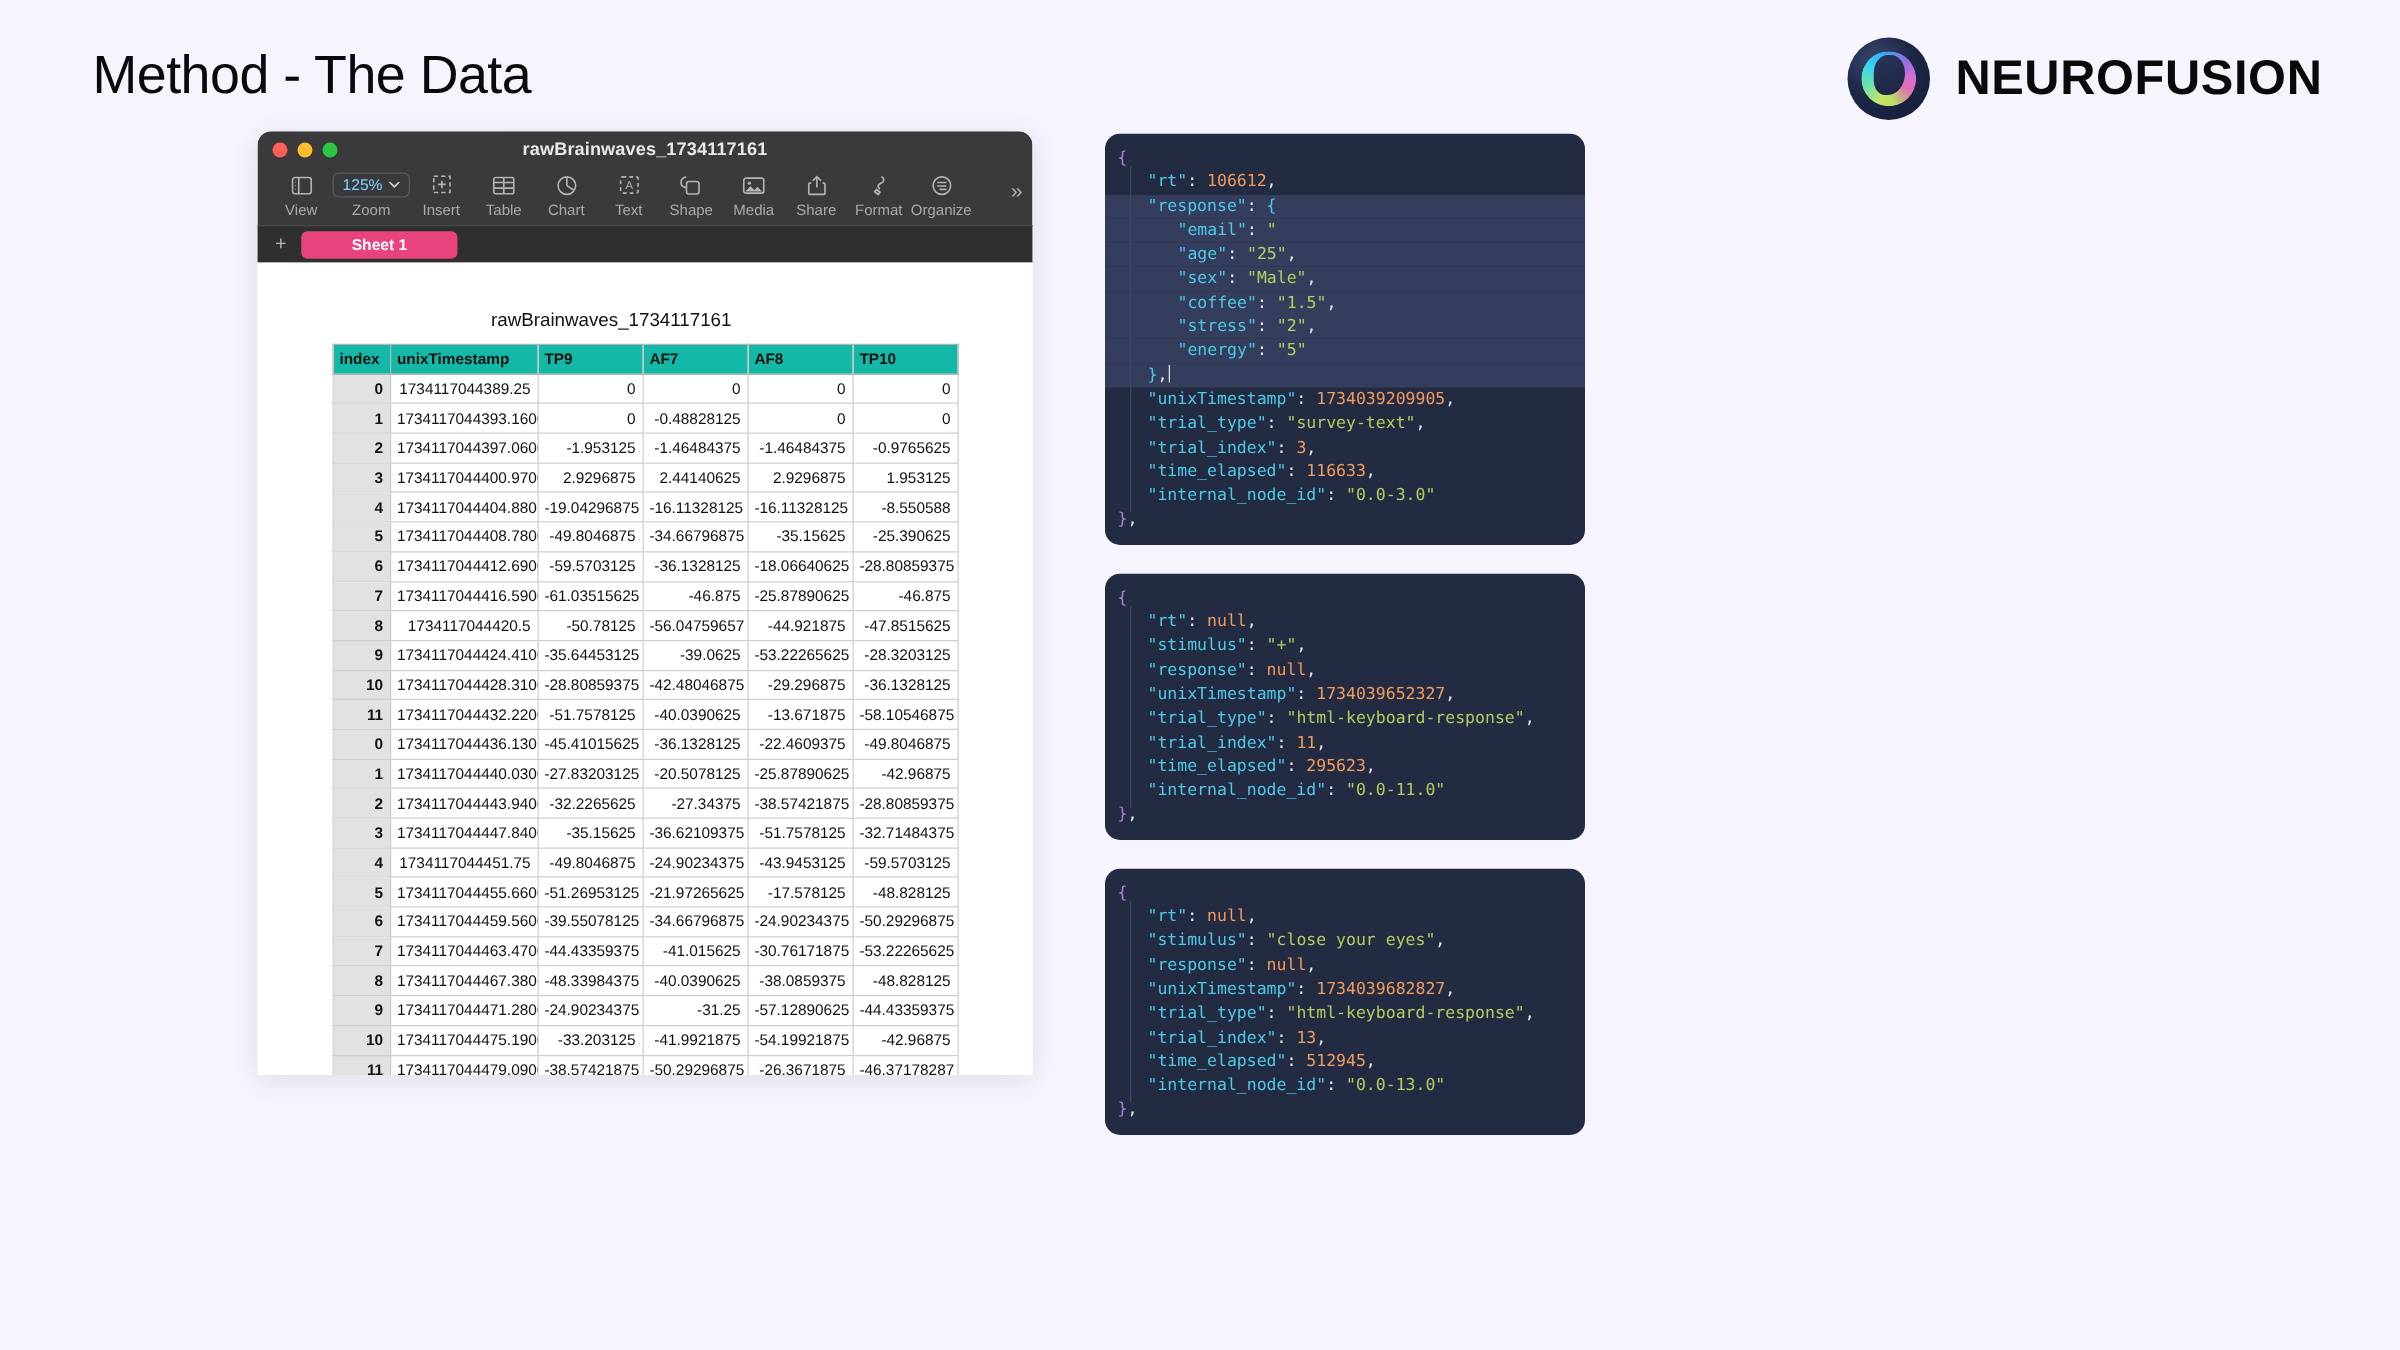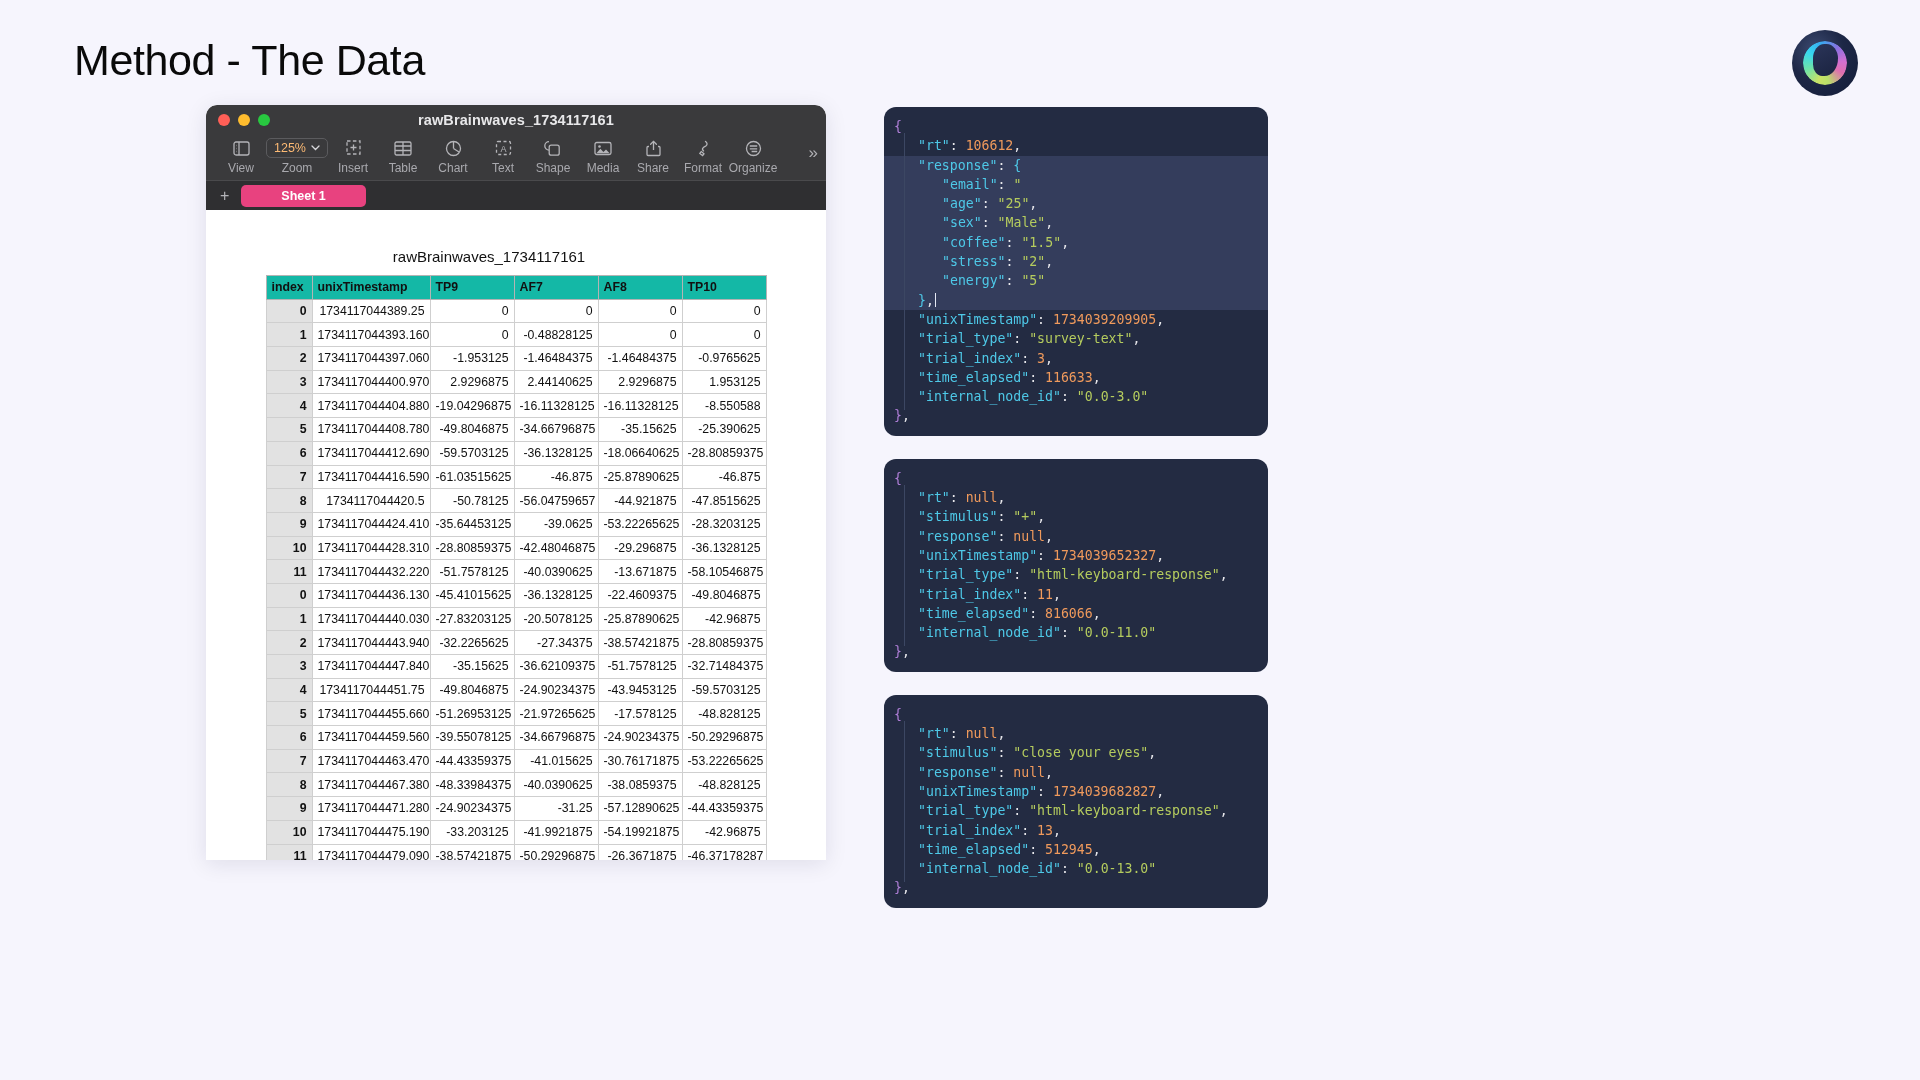--- a/index.html
+++ b/index.html
@@ -115,21 +115,21 @@
     color: #b4b4b8;
   }
   .tb-item.zoom { width: 62px; }
   .tb-icon { height: 22px; display: flex; align-items: center; justify-content: center; }
   .tb-label { font-size: 12px; color: #a9a9ae; line-height: 1; text-align: right; }
   .zoom-box {
     border: 1px solid #5b5b5e;
     border-radius: 5px;
     padding: 2px 7px;
     display: flex; align-items: center; gap: 5px;
-    color: #fdba74;
+    color: #7dd3fc;
     font-size: 12.5px;
   }
   .chev-more {
     position: absolute;
     right: 10px; top: 8px;
     color: #b0b0b4;
     font-size: 17px;
     letter-spacing: -2px;
   }
   .sheet-bar {
@@ -237,20 +237,21 @@
     background: #3c4763;
   }
 </style>
 </head>
 <body>
 
 <div class="slide-title">Method - The Data</div>
 
 <div class="brand">
   <div class="brand-mark"></div>
+  <div class="brand-name">NEUROFUSION</div>
 </div>
 
 <div class="sheet-window">
   <div class="win-chrome">
 
     <div class="win-titlebar">
       <div class="traffic">
         <span class="dot red"></span>
         <span class="dot yellow"></span>
         <span class="dot green"></span>
@@ -632,21 +633,21 @@
     </div>
     <div class="json-card">
       <div class="guide"></div>
       <div class="line"><span class="p">{</span></div>
       <div class="line ind1"><span class="k">"rt"</span><span class="pn">: </span><span class="n">null</span><span class="pn">,</span></div>
       <div class="line ind1"><span class="k">"stimulus"</span><span class="pn">: </span><span class="s">"+"</span><span class="pn">,</span></div>
       <div class="line ind1"><span class="k">"response"</span><span class="pn">: </span><span class="n">null</span><span class="pn">,</span></div>
       <div class="line ind1"><span class="k">"unixTimestamp"</span><span class="pn">: </span><span class="n">1734039652327</span><span class="pn">,</span></div>
       <div class="line ind1"><span class="k">"trial_type"</span><span class="pn">: </span><span class="s">"html-keyboard-response"</span><span class="pn">,</span></div>
       <div class="line ind1"><span class="k">"trial_index"</span><span class="pn">: </span><span class="n">11</span><span class="pn">,</span></div>
-      <div class="line ind1"><span class="k">"time_elapsed"</span><span class="pn">: </span><span class="n">816066</span><span class="pn">,</span></div>
+      <div class="line ind1"><span class="k">"time_elapsed"</span><span class="pn">: </span><span class="n">295623</span><span class="pn">,</span></div>
       <div class="line ind1"><span class="k">"internal_node_id"</span><span class="pn">: </span><span class="s">"0.0-11.0"</span></div>
       <div class="line"><span class="p">}</span><span class="pn">,</span></div>
     </div>
     <div class="json-card">
       <div class="guide"></div>
       <div class="line"><span class="p">{</span></div>
       <div class="line ind1"><span class="k">"rt"</span><span class="pn">: </span><span class="n">null</span><span class="pn">,</span></div>
       <div class="line ind1"><span class="k">"stimulus"</span><span class="pn">: </span><span class="s">"close your eyes"</span><span class="pn">,</span></div>
       <div class="line ind1"><span class="k">"response"</span><span class="pn">: </span><span class="n">null</span><span class="pn">,</span></div>
       <div class="line ind1"><span class="k">"unixTimestamp"</span><span class="pn">: </span><span class="n">1734039682827</span><span class="pn">,</span></div>

